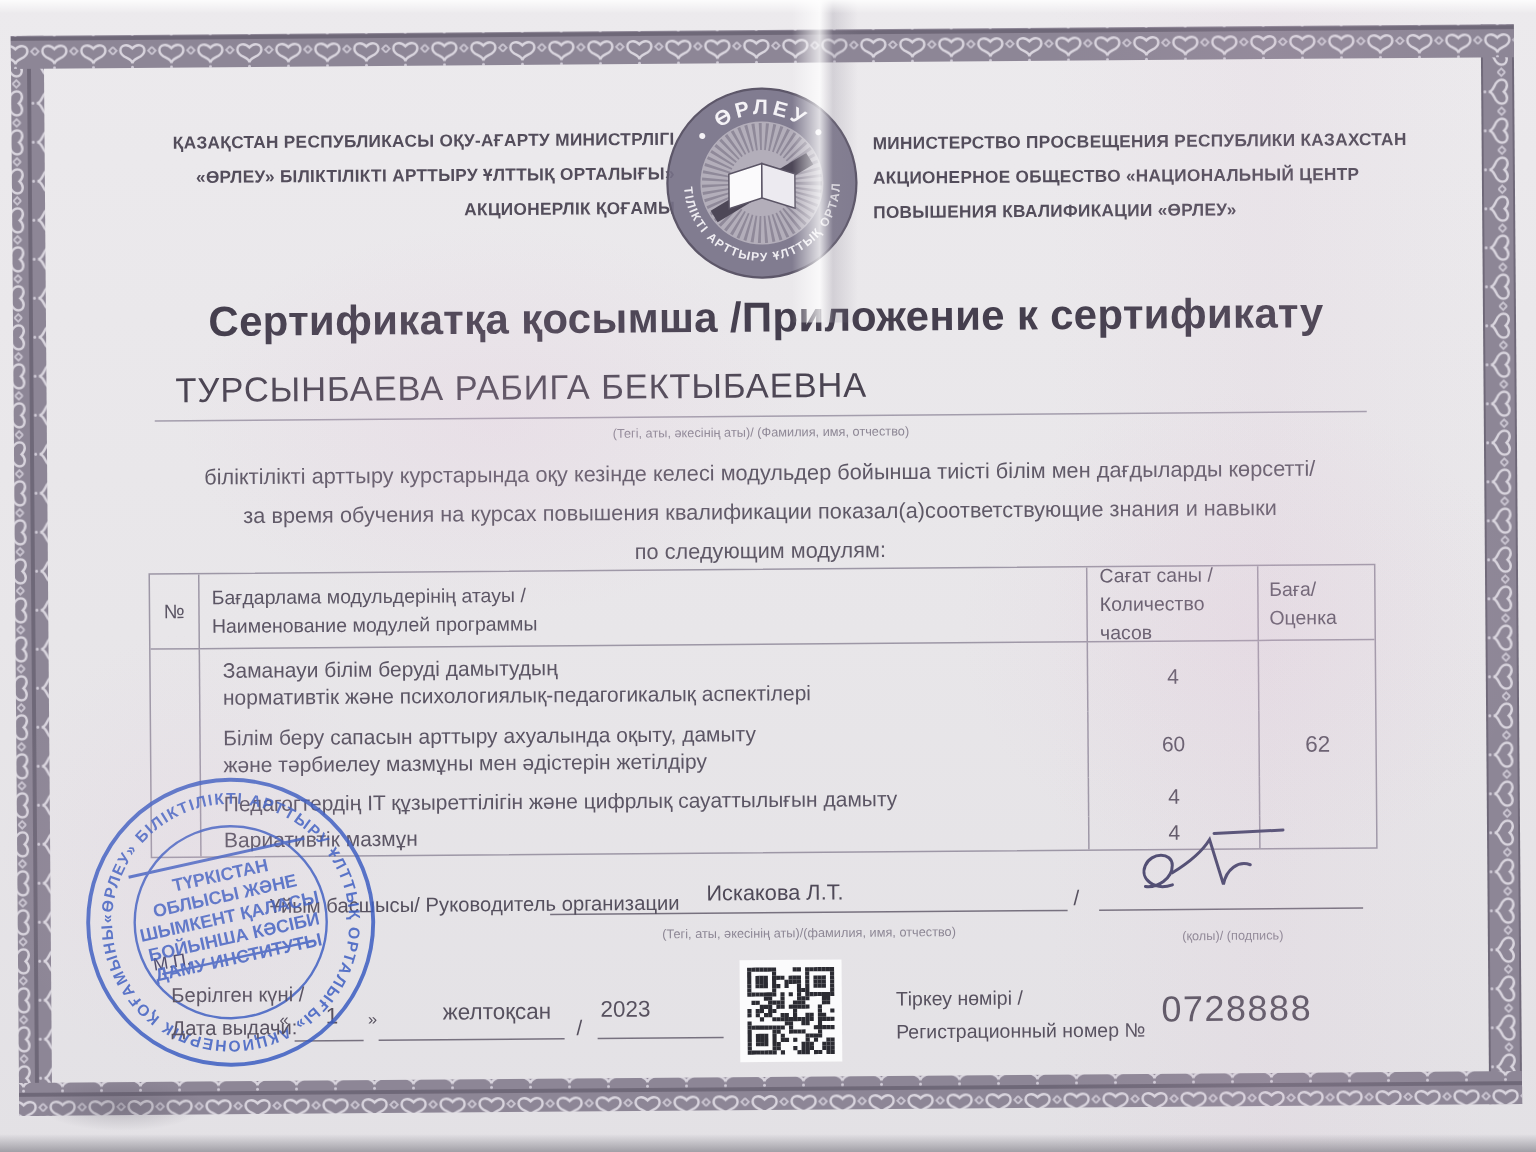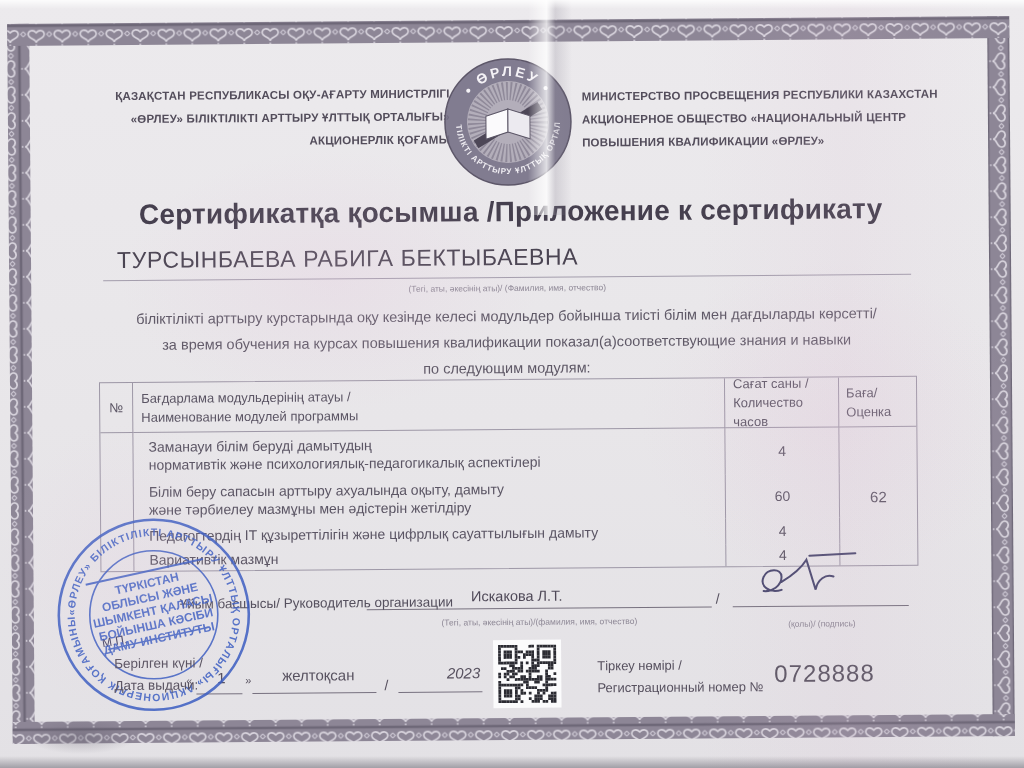--- a/index.html
+++ b/index.html
@@ -46,24 +46,24 @@
   .autograph{left:742px;top:552px;z-index:3;}
   
   .stamp{left:52px;top:512px;opacity:.85;z-index:4;}
   .mp{left:100px;top:631px;font-size:12px;color:#474566;transform:rotate(-9deg);z-index:3;}
   
   .date-labels{left:112px;top:650px;font-size:13.5px;line-height:22px;color:#57515f;z-index:5;}
   .d-q1{left:184px;top:672px;font-size:11px;color:#57515f;}
   .d-day{left:198px;top:667px;width:42px;text-align:center;font-size:15px;color:#57515f;}
   .d-q2{left:243px;top:672px;font-size:11px;color:#57515f;}
   .d-line1{left:194px;top:660px;width:46px;height:31px;border-bottom:1px solid #77717f;}
-  .d-month{left:256px;top:665px;width:120px;text-align:center;font-size:15px;color:#57515f;}
+  .d-month{left:269px;top:665px;width:120px;text-align:center;font-size:15px;color:#57515f;}
   .d-line2{left:250px;top:660px;width:124px;height:31px;border-bottom:1px solid #77717f;}
   .d-slash{left:382px;top:676px;font-size:14px;color:#57515f;}
-  .d-year{left:398px;top:664px;width:80px;text-align:right;font-size:15px;color:#57515f;font-style:italic;}
+  .d-year{left:398px;top:664px;width:80px;text-align:left;font-size:15px;color:#57515f;}
   .d-line3{left:396px;top:660px;width:84px;height:31px;border-bottom:1px solid #77717f;}
   .qr-wrap{left:491px;top:640px;width:68px;height:68px;background:#fbfbfc;padding:0;z-index:2;}
   .reg-labels{left:595px;top:656px;font-size:13px;line-height:22px;color:#57515f;}
   .reg-num{left:772px;top:662px;font-size:24px;letter-spacing:1px;color:#5c5664;}
   
   .art{position:absolute;pointer-events:none;}
   .fold{left:528px;top:0;width:44px;height:215px;background:linear-gradient(90deg,rgba(255,255,255,0) 0%,rgba(255,255,255,.75) 42%,rgba(140,135,150,.25) 62%,rgba(255,255,255,0) 100%);z-index:6;}
   .tint1{left:120px;top:150px;width:420px;height:260px;background:radial-gradient(closest-side,rgba(226,190,216,.20),rgba(226,190,216,0));z-index:6;}
   .tint2{left:640px;top:260px;width:380px;height:320px;background:radial-gradient(closest-side,rgba(222,186,212,.16),rgba(222,186,212,0));z-index:6;}
   .tint3{left:0px;top:420px;width:260px;height:300px;background:radial-gradient(closest-side,rgba(228,196,220,.14),rgba(228,196,220,0));z-index:6;}

